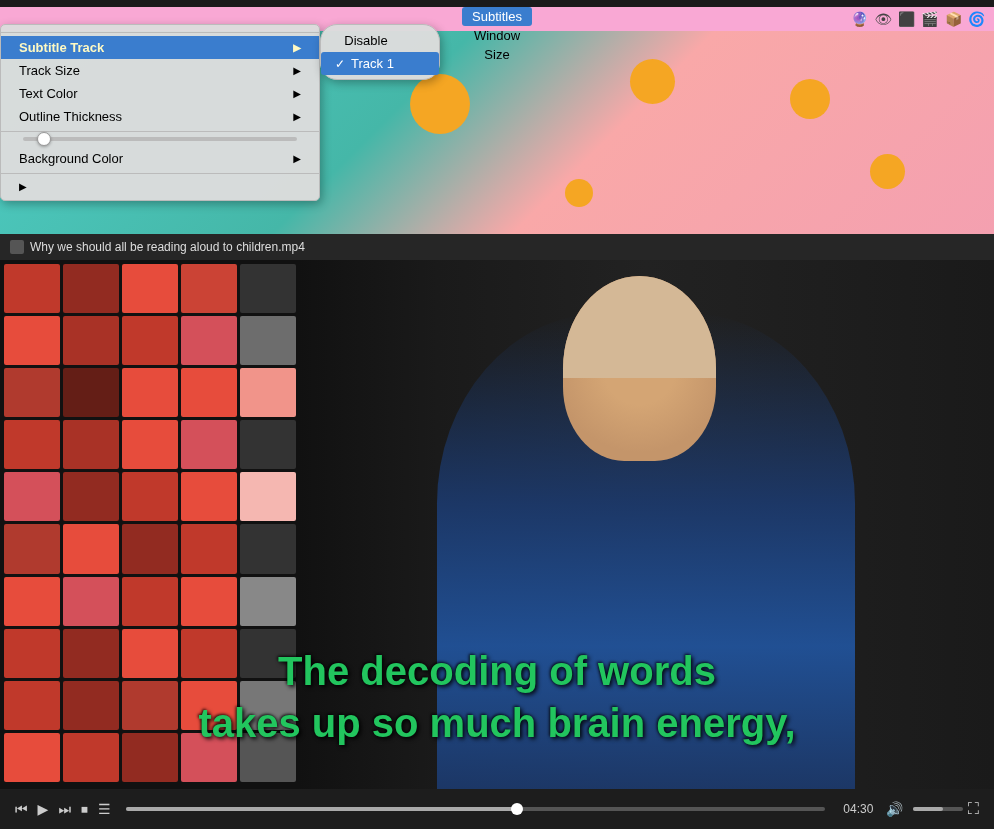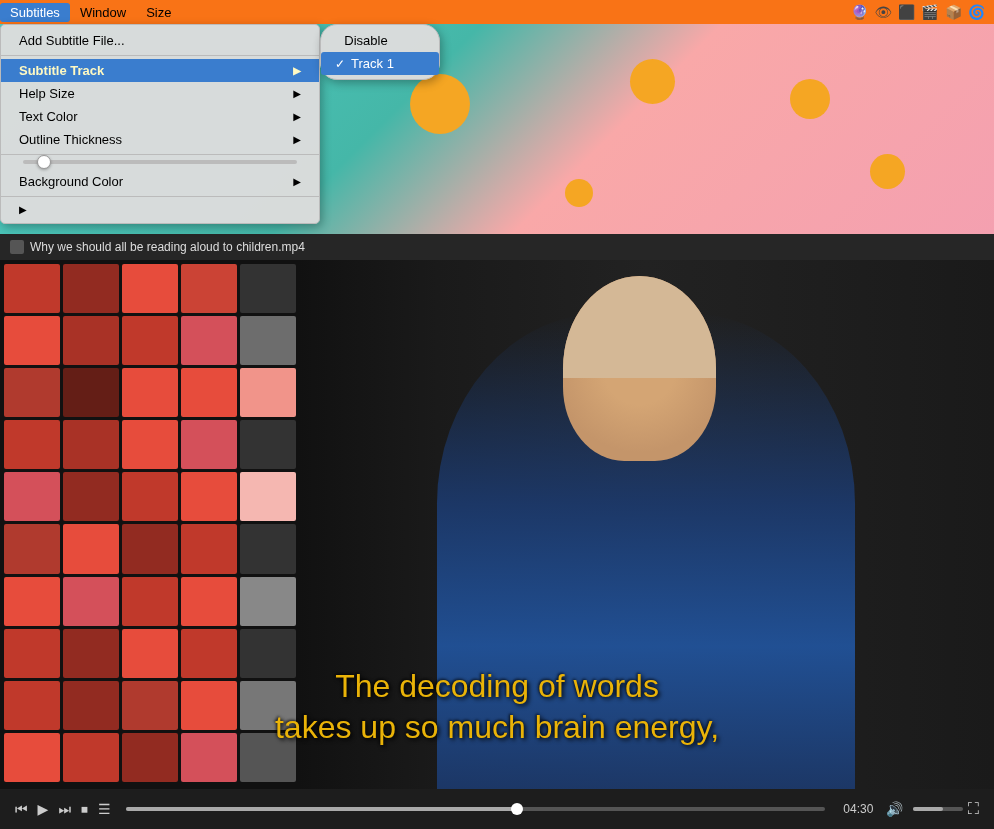--- a/index.html
+++ b/index.html
@@ -1,23 +1,24 @@
 <!DOCTYPE html>
 <html><head>
   <meta charset="utf-8">
   <style>
     * { margin: 0; padding: 0; box-sizing: border-box; }
     body { width: 994px; height: 829px; background: #1a1a1a; font-family: -apple-system, BlinkMacSystemFont, "Helvetica Neue", Arial, sans-serif; overflow: hidden; position: relative; }
 
     
     .menubar {
-      position: absolute; top: 0; left: 0; width: 100%; height: 24px;
-      background: #f97316;
+      position: absolute; top: 7px; left: 0; width: 100%; height: 24px;
+      background: #f9a8d4;
       display: flex; align-items: center;
       z-index: 100;
+      flex-direction: column;
     }
     .menubar-item {
       padding: 2px 10px; font-size: 13px; cursor: pointer; border-radius: 3px;
       color: #000;
     }
     .menubar-item.active {
       background: #3a7dce; color: #fff;
     }
 
     
@@ -38,21 +39,21 @@
       border-radius: 50%;
       background: #f5a623;
     }
 
     
     .subtitle-container {
       position: absolute; bottom: 80px; left: 0; width: 100%;
       text-align: center; z-index: 20;
     }
     .subtitle-text {
-      color: #eab308; font-size: 32px; font-weight: normal;
+      color: #22c55e; font-size: 40px; font-weight: bold;
       text-shadow: 2px 2px 4px rgba(0,0,0,0.9), -1px -1px 3px rgba(0,0,0,0.8);
       line-height: 1.3;
     }
 
     
     .filename-bar {
       position: absolute; top: 210px; left: 0; width: 100%; height: 26px;
       background: rgba(40,40,40,0.95);
       display: flex; align-items: center; padding: 0 10px;
       font-size: 12px; color: #ddd;
@@ -309,30 +310,27 @@
       <div class="volume-bar">
         <div class="volume-fill"></div>
       </div>
     </div>
     <button class="ctrl-btn" style="font-size:16px;">⛶</button>
   </div>
 
 </div>
 
 <div class="dropdown-subtitles">
-  <div class="menu-item">
-    <span class="menu-item-label">Add Subtitle File...</span>
-  </div>
   <div class="menu-separator"></div>
   <div class="menu-item highlighted">
     <span class="menu-item-label">Subtitle Track</span>
     <span class="arrow">▶</span>
   </div>
   <div class="menu-item">
-    <span class="menu-item-label">Help Size</span>
+    <span class="menu-item-label">Track Size</span>
     <span class="arrow">▶</span>
   </div>
   <div class="menu-item">
     <span class="menu-item-label">Text Color</span>
     <span class="arrow">▶</span>
   </div>
   <div class="menu-item">
     <span class="menu-item-label">Outline Thickness</span>
     <span class="arrow">▶</span>
   </div>

